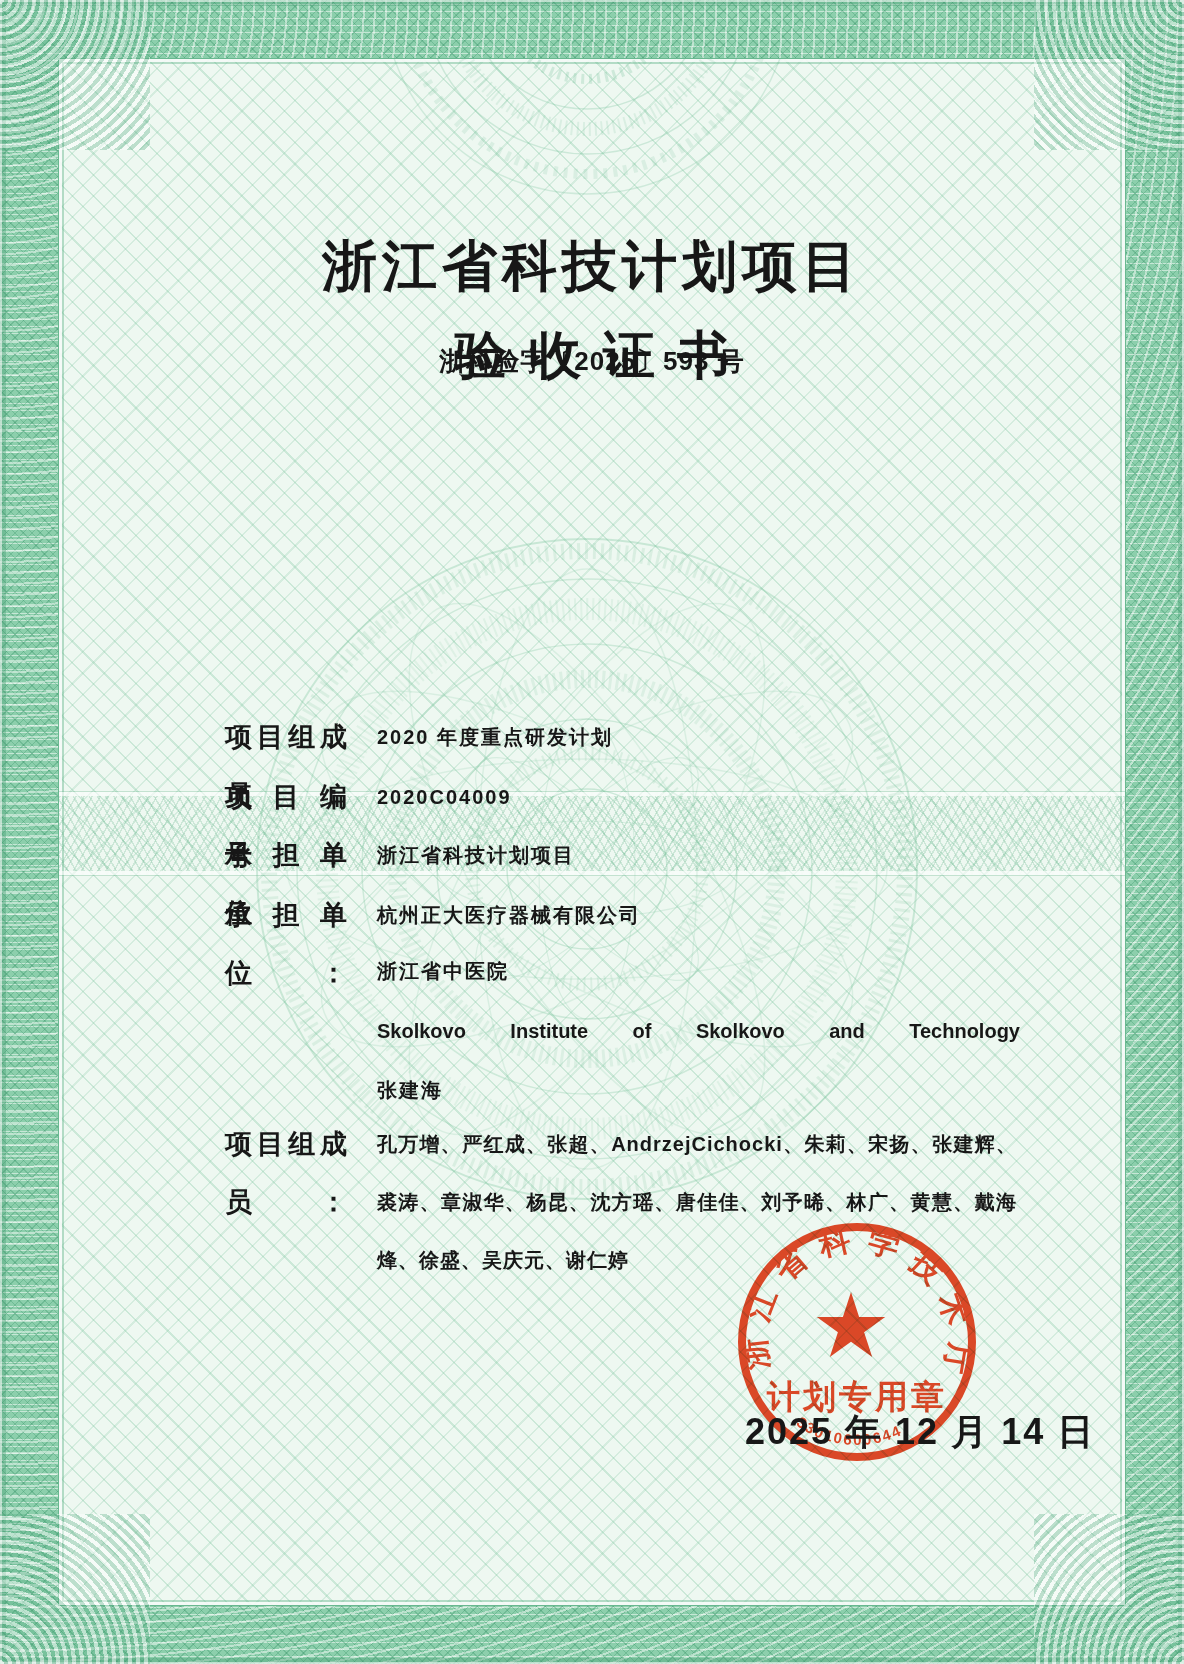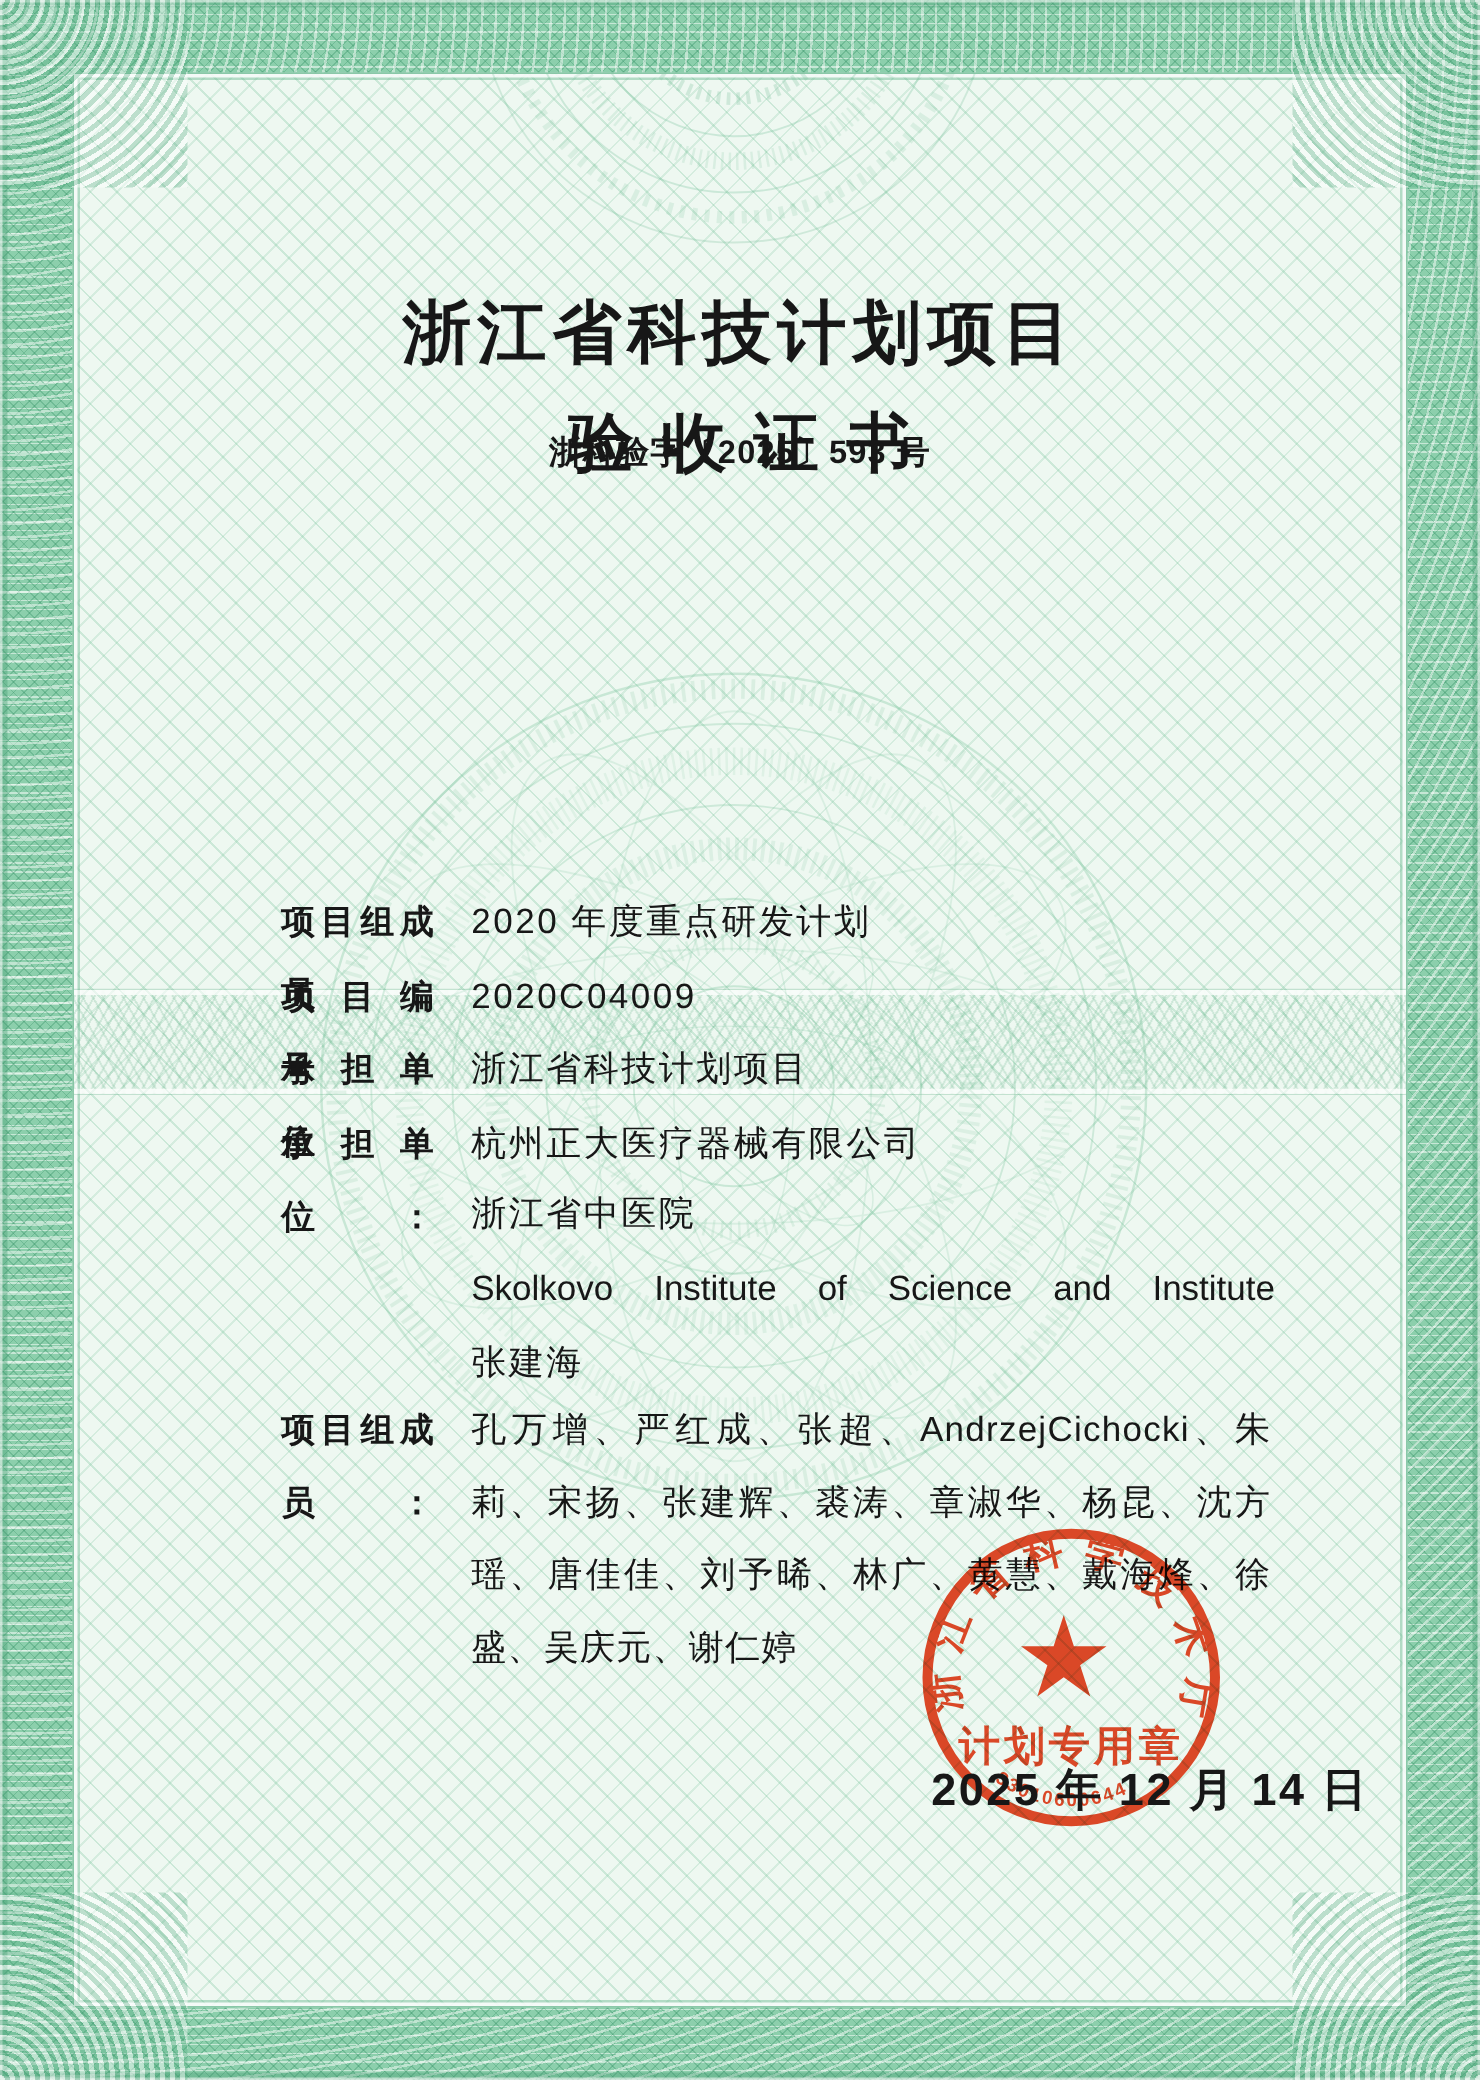--- a/index.html
+++ b/index.html
@@ -67,21 +67,21 @@
     font-size:29px;font-weight:700;line-height:58px;
     text-align:justify;text-indent:58px;letter-spacing:1px;z-index:2;
   }
   .row-label{
     left:166px;width:122px;
     font-size:27px;font-weight:700;line-height:58px;
     text-align:justify;text-align-last:justify;z-index:2;
   }
   .row-value{
     left:318px;
-    font-size:28px;font-weight:400;line-height:58px;letter-spacing:2px;z-index:2;
+    font-size:20px;font-weight:700;line-height:58px;letter-spacing:2px;z-index:2;
     white-space:nowrap;
   }
   .spread{width:643px;white-space:normal;text-align:justify;text-align-last:justify;letter-spacing:0;}
   .members{width:640px;white-space:normal;text-align:justify;letter-spacing:1px;}
   .date-line{left:686px;top:1349px;font-size:36px;font-weight:700;letter-spacing:2px;z-index:4;}
 
   
   .stamp{
     position:absolute;left:668px;top:1153px;width:260px;height:260px;
     z-index:3;mix-blend-mode:multiply;opacity:.93;
@@ -149,21 +149,21 @@
 
     <div class="txt row-label" style="top:709px">项目编号：</div>
     <div class="txt row-value" style="top:709px">2020C04009</div>
 
     <div class="txt row-label" style="top:767px">承担单位：</div>
     <div class="txt row-value" style="top:767px">浙江省科技计划项目</div>
 
     <div class="txt row-label" style="top:827px">承担单位：</div>
     <div class="txt row-value" style="top:827px">杭州正大医疗器械有限公司</div>
     <div class="txt row-value" style="top:883px">浙江省中医院</div>
-    <div class="txt row-value spread" style="top:943px">Skolkovo Institute of Science and Institute</div>
+    <div class="txt row-value spread" style="top:943px">Skolkovo Institute of Skolkovo and Technology</div>
 
     <div class="txt row-value" style="top:1002px">张建海</div>
 
     <div class="txt row-label" style="top:1056px">项目组成员：</div>
     <div class="txt row-value members" style="top:1056px">孔万增、严红成、张超、AndrzejCichocki、朱莉、宋扬、张建辉、裘涛、章淑华、杨昆、沈方瑶、唐佳佳、刘予晞、林广、黄慧、戴海烽、徐盛、吴庆元、谢仁婷</div>
 
     <svg class="stamp" viewBox="0 0 260 260">
       <defs>
         <path id="arcTop" d="M 54.6 182.8 A 92 92 0 1 1 205.4 182.8" fill="none"></path>
         <path id="arcBottom" d="M 33.2 165.2 A 103 103 0 0 0 226.8 165.2" fill="none"></path>

